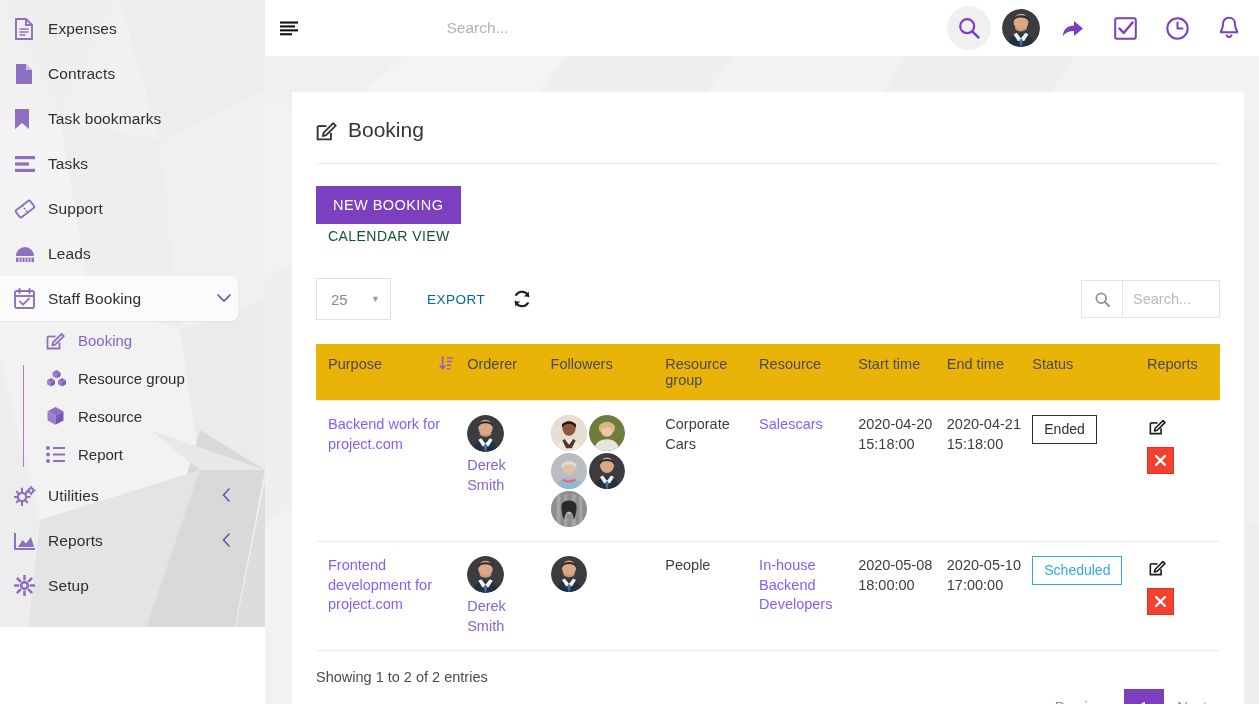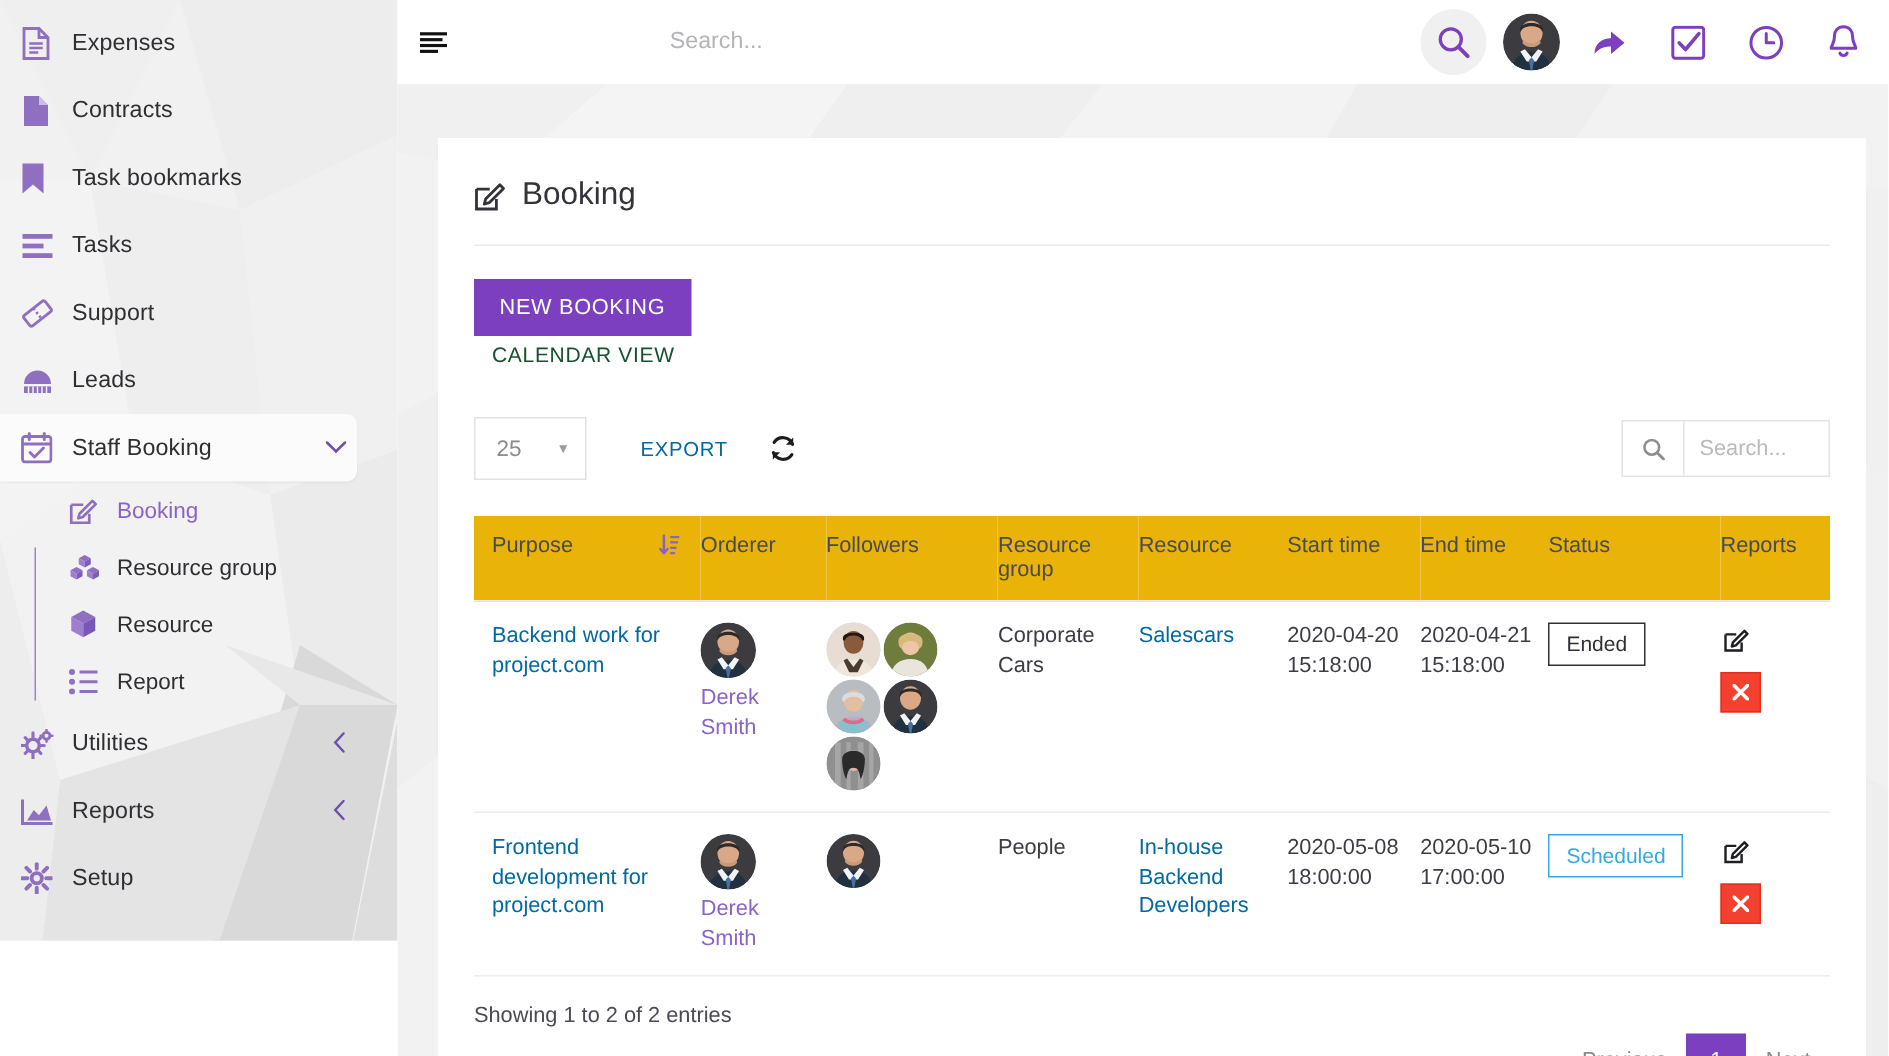--- a/index.html
+++ b/index.html
@@ -183,21 +183,21 @@
   .th-inner { display: flex; align-items: flex-start; gap: 8px; }
   .th-sort { color: #8a63c9; flex: 0 0 auto; margin-left: auto; padding-right: 8px; }
   #bookings tbody td {
     padding: 14px 6px 14px 0;
     vertical-align: top;
     font-size: 14.5px; color: #3c3c45;
     border-bottom: 1px solid #ececee;
     line-height: 1.35;
   }
   #bookings tbody td:first-child { padding-left: 12px; }
-  .lnk { color: #0369a1; cursor: pointer; }
+  .lnk { color: #8b5cf6; cursor: pointer; }
   .orderer-cell { text-align: left; }
   .orderer-name { color: #8a63c9; margin-top: 4px; cursor: pointer; max-width: 62px; }
   .follower-grid { display: flex; flex-wrap: wrap; width: 76px; gap: 2px; }
   .badge {
     display: inline-block; padding: 4px 11px;
     border: 1px solid #2f2f35; color: #2f2f35;
     font-size: 14px; background: #fff;
   }
   .badge.info { border-color: #34a8e0; color: #34a8e0; }
   .opt-edit {

